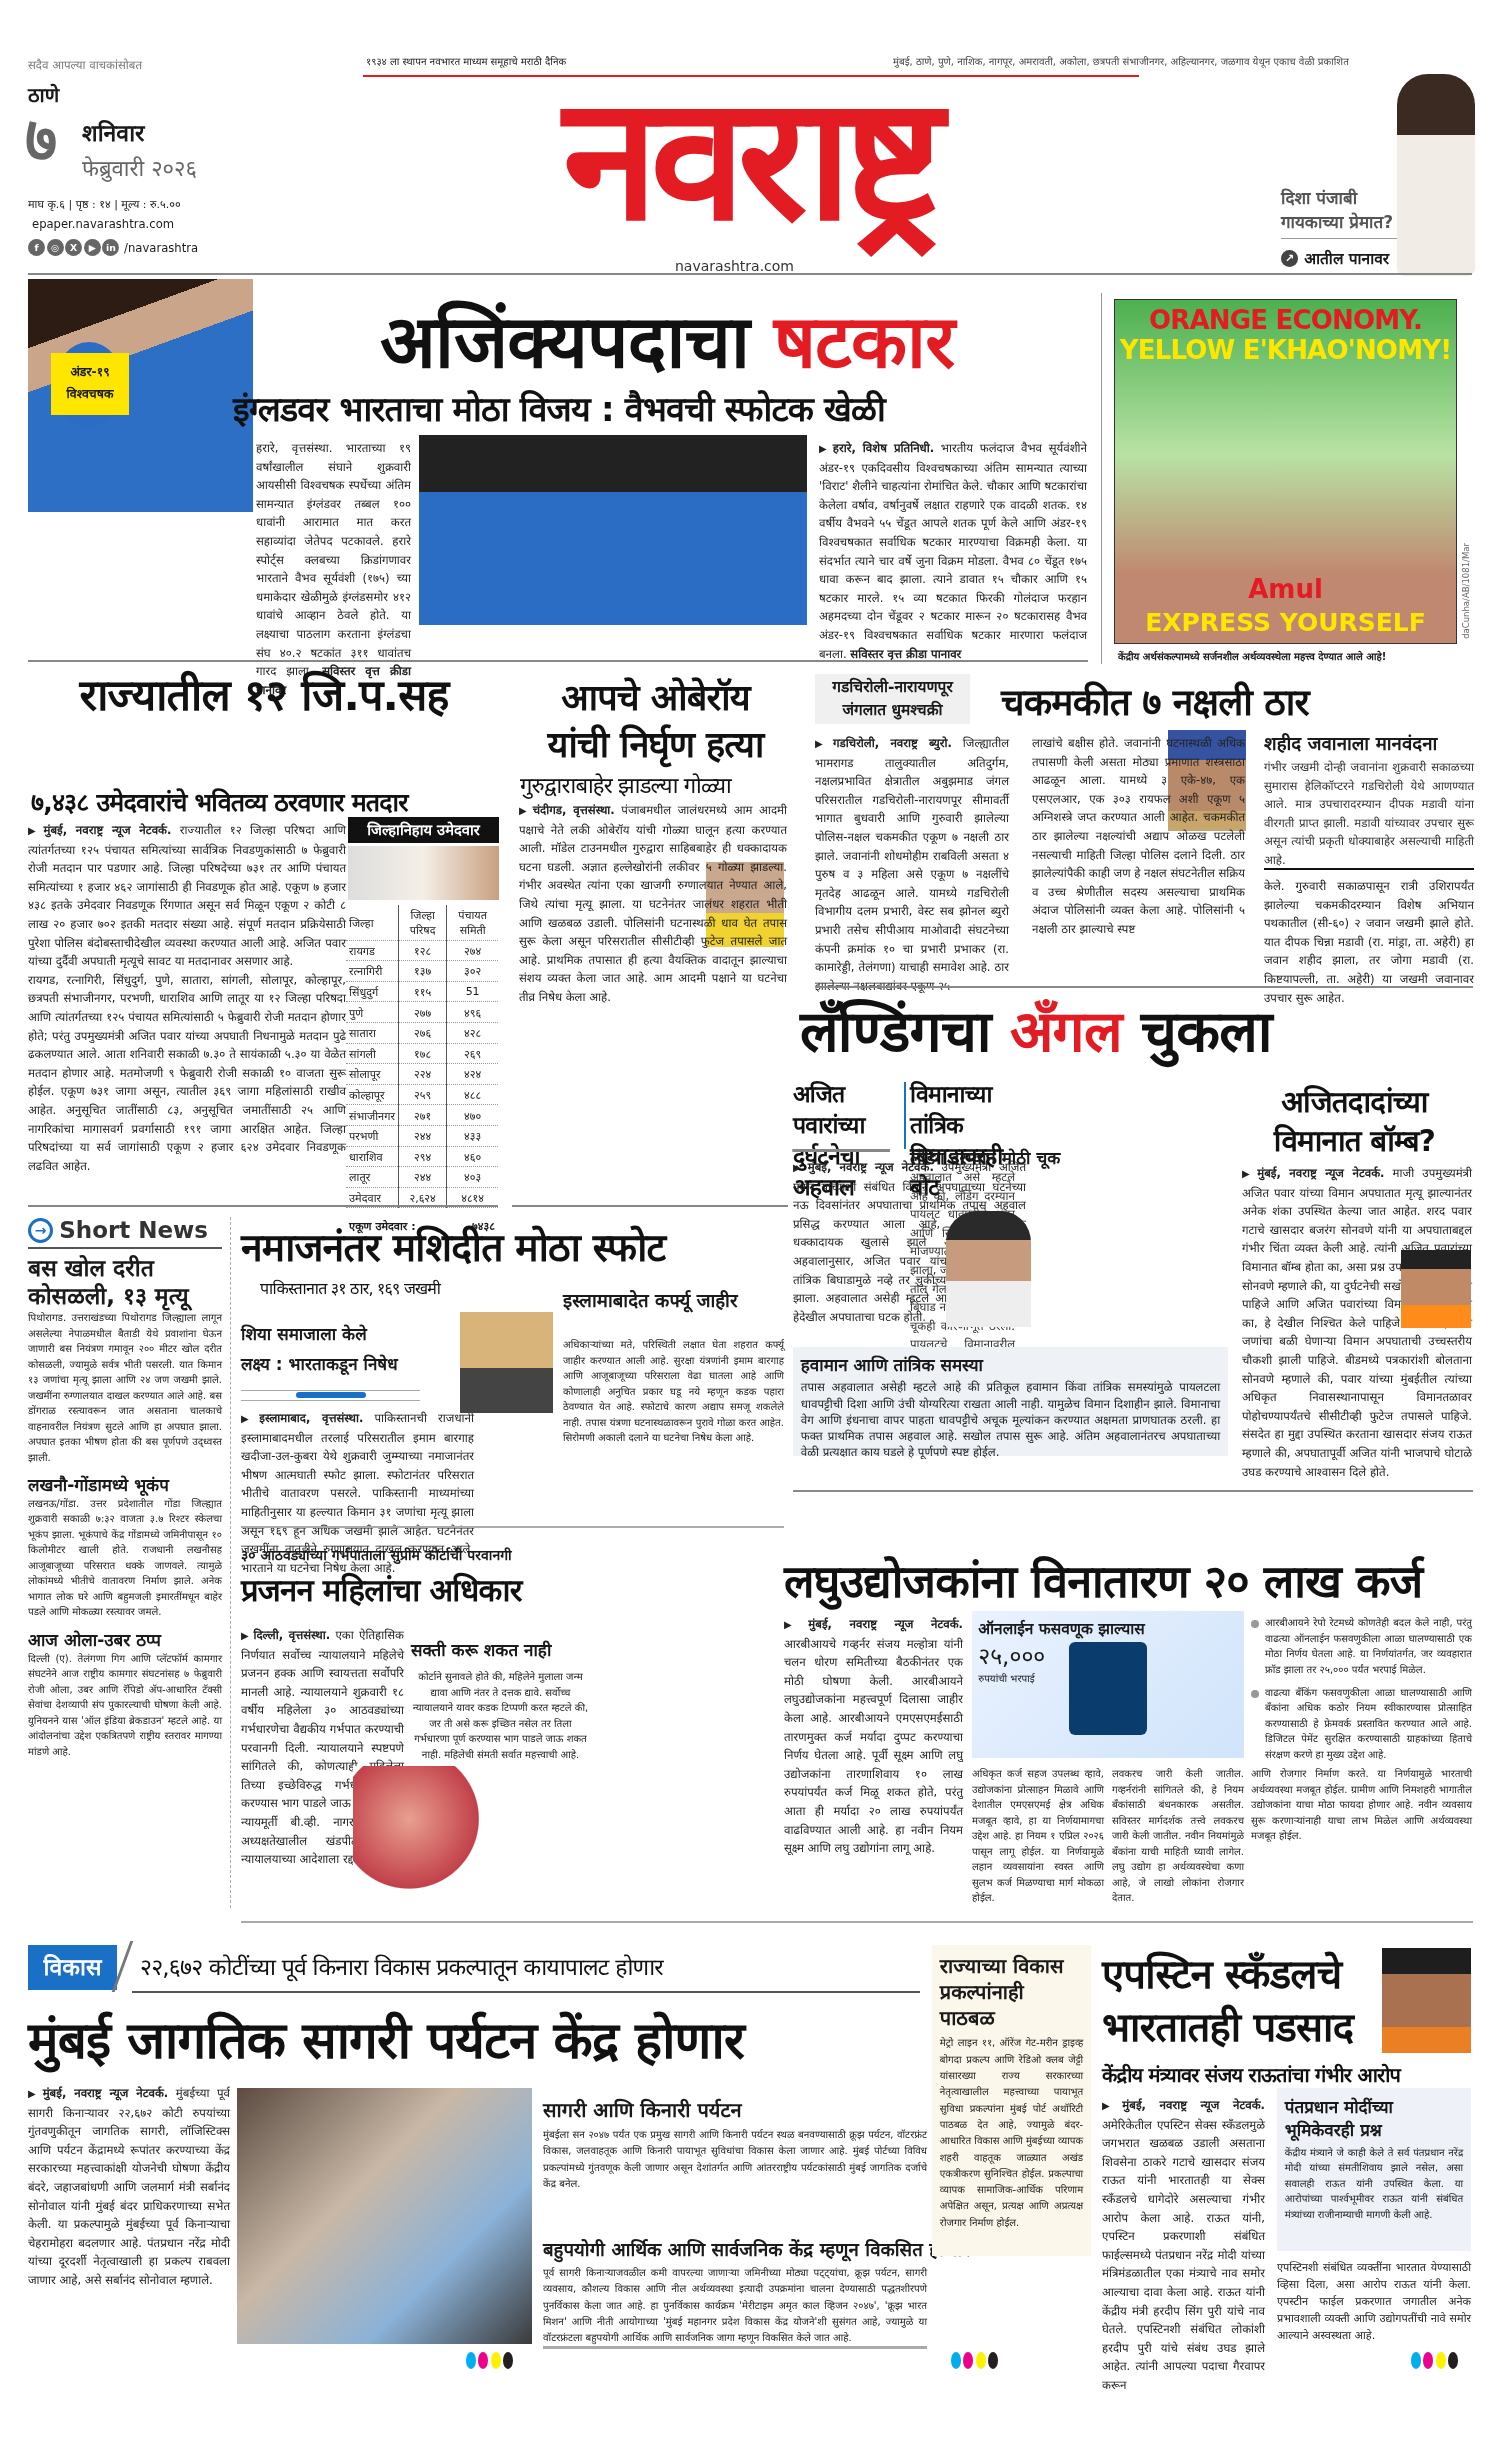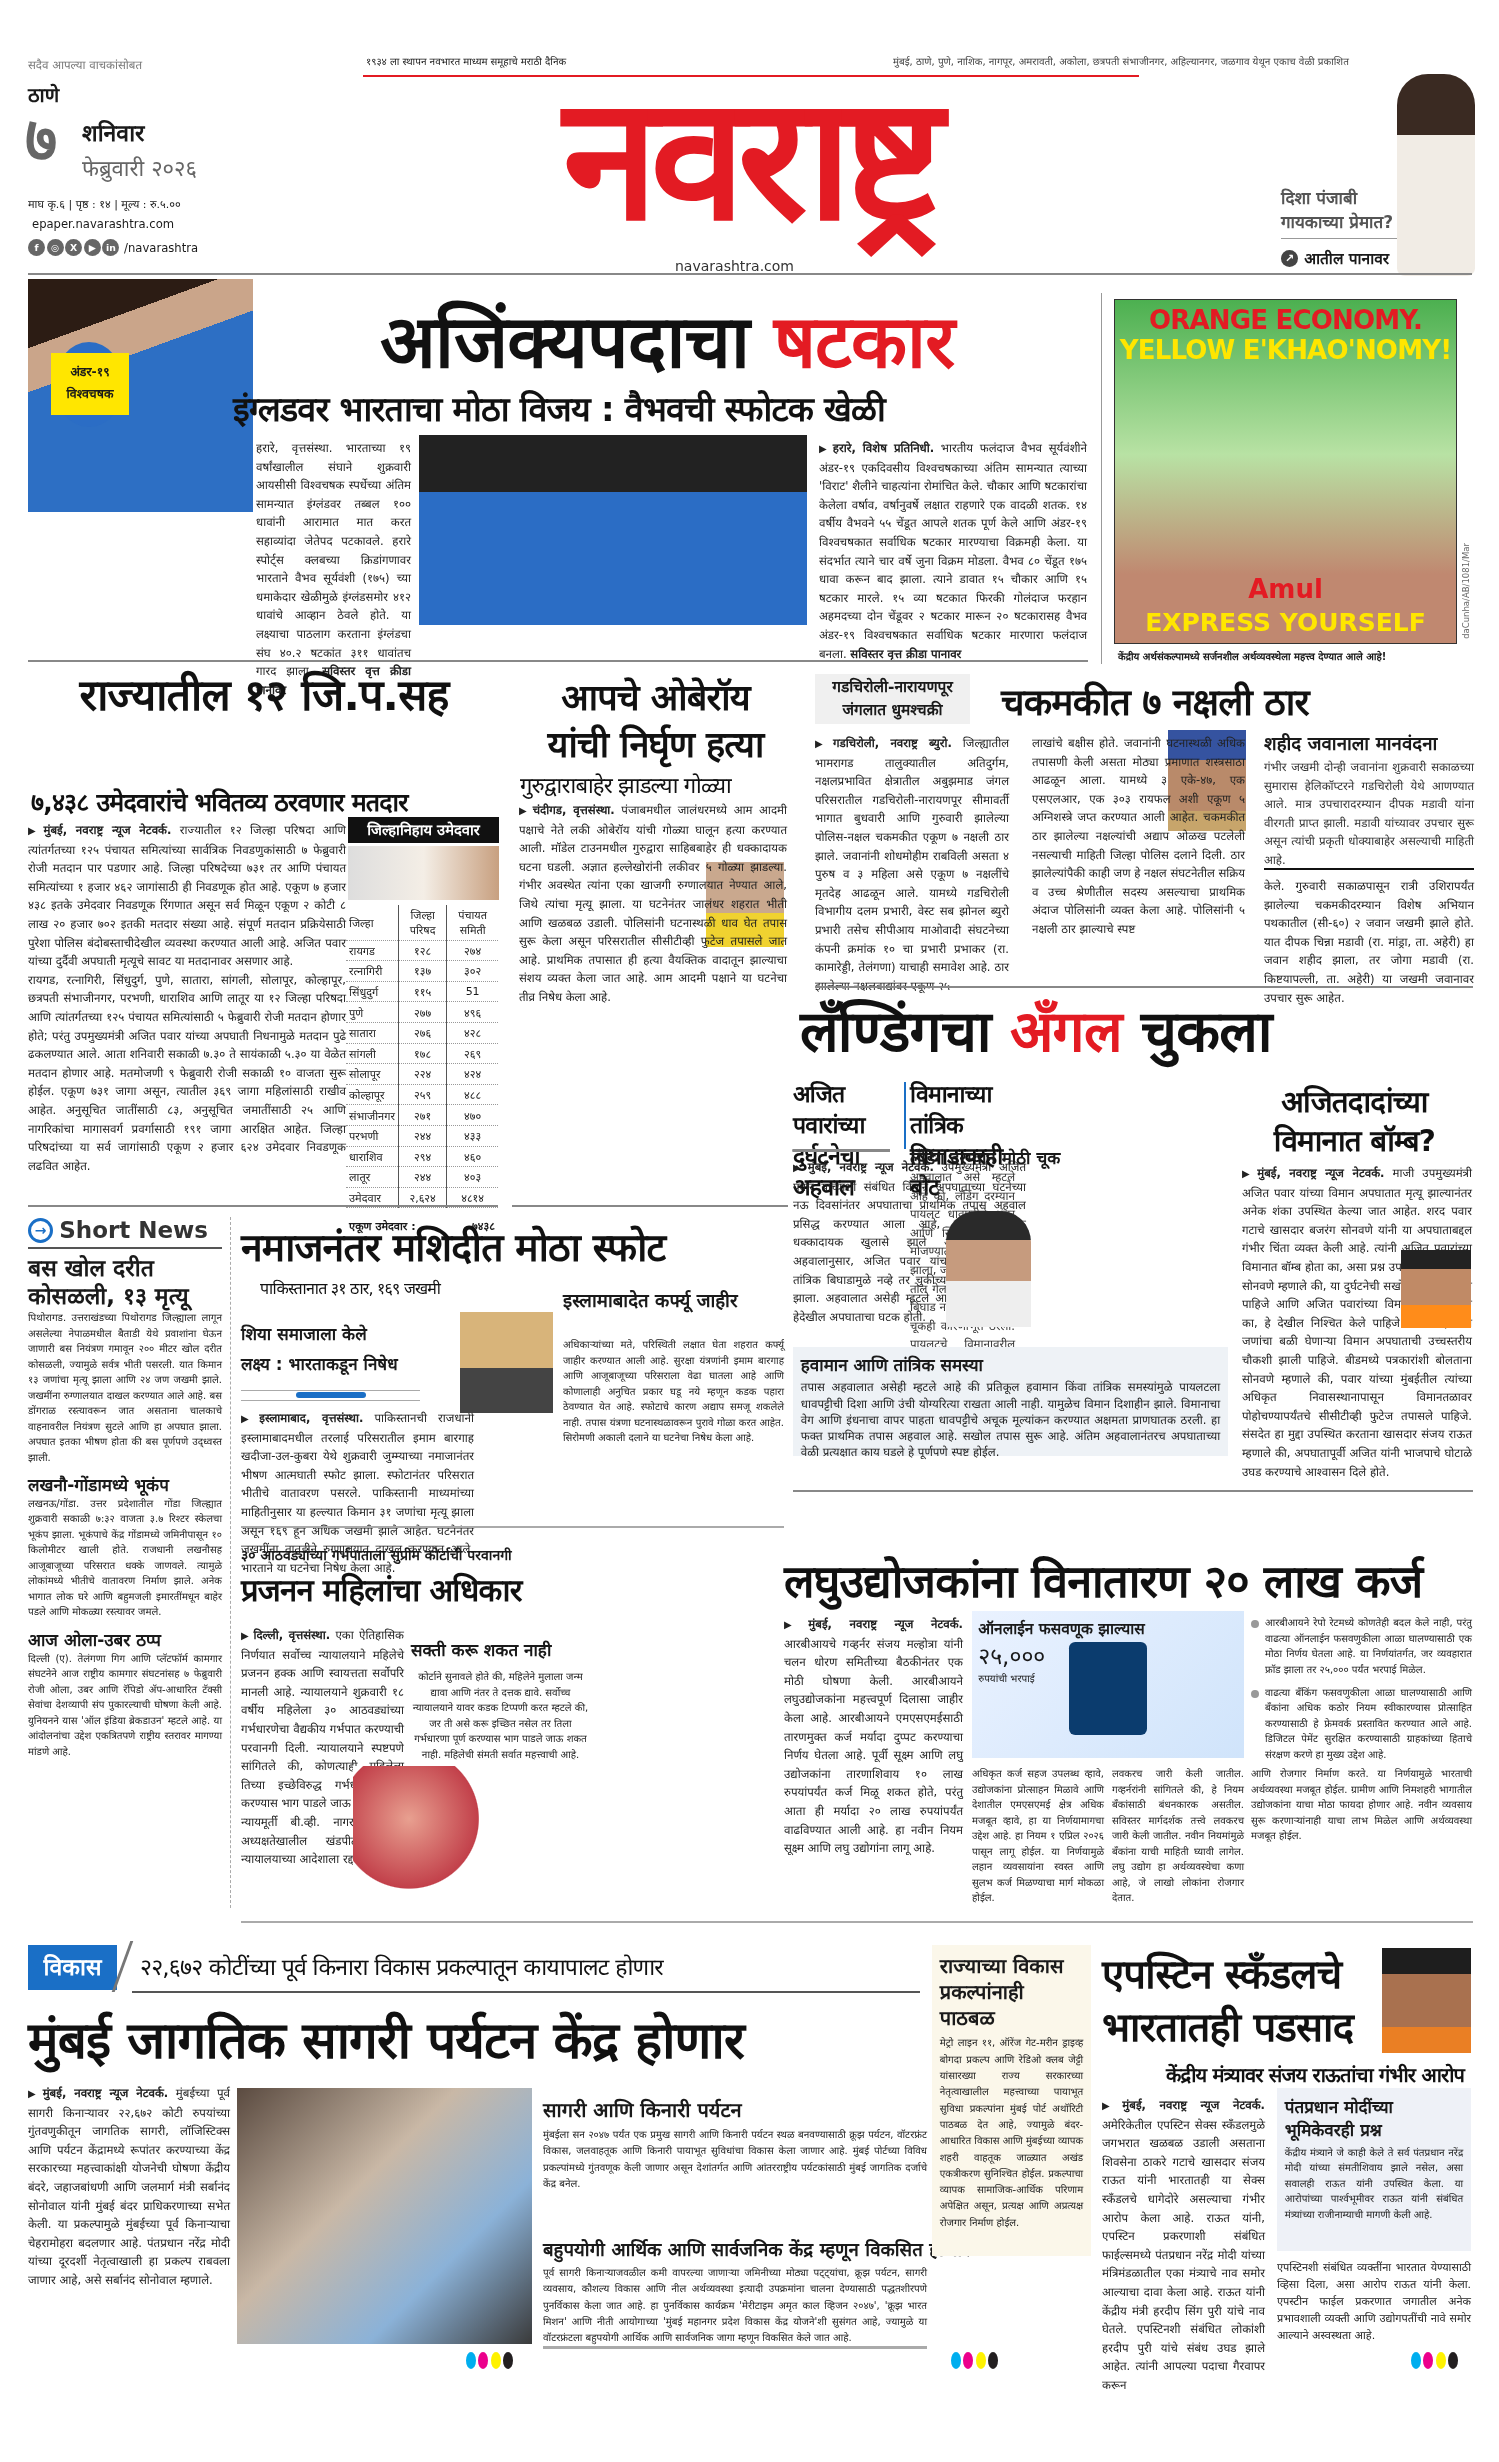--- a/index.html
+++ b/index.html
@@ -323,21 +323,21 @@
 <div class="abs" style="left:932px;top:1945px;width:159px;height:311px;background:#fbf7ea;padding:7.8px">
   <div style="font-size:20px;font-weight:bold;line-height:26px">राज्याच्या विकास प्रकल्पांनाही पाठबळ</div>
   <div class="body-text sm" style="font-size:10px;line-height:16.3px;margin-top:4.7px">मेट्रो लाइन ११, ऑरेंज गेट-मरीन ड्राइव्ह बोगदा प्रकल्प आणि रेडिओ क्लब जेट्टी यांसारख्या राज्य सरकारच्या नेतृत्वाखालील महत्त्वाच्या पायाभूत सुविधा प्रकल्पांना मुंबई पोर्ट अथॉरिटी पाठबळ देत आहे, ज्यामुळे बंदर-आधारित विकास आणि मुंबईच्या व्यापक शहरी वाहतूक जाळ्यात अखंड एकत्रीकरण सुनिश्चित होईल. प्रकल्पाचा व्यापक सामाजिक-आर्थिक परिणाम अपेक्षित असून, प्रत्यक्ष आणि अप्रत्यक्ष रोजगार निर्माण होईल.</div>
 </div>
 
 <div class="abs hd" style="left:1102px;top:1948px;width:264px;font-size:40px;line-height:53px">
   <div>एपस्टिन स्कँडलचे</div>
   <div>भारतातही पडसाद</div>
 </div>
 <div class="photo" style="left:1382px;top:1948px;width:89px;height:105px;background:linear-gradient(180deg,#1e1e1e 0 25%,#a9714f 25% 75%,#ea7f24 75%)"></div>
-<div class="abs hd" style="left:1166px;top:2061px;font-size:20px">केंद्रीय मंत्र्यावर संजय राऊतांचा गंभीर आरोप</div>
+<div class="abs hd" style="left:1102px;top:2061px;font-size:20px">केंद्रीय मंत्र्यावर संजय राऊतांचा गंभीर आरोप</div>
 <div class="abs body-text sm" style="left:1102px;top:2096px;width:163px">
   <span class="arrow">▶</span><b>मुंबई, नवराष्ट्र न्यूज नेटवर्क.</b> <span>अमेरिकेतील एपस्टिन सेक्स स्कँडलमुळे जगभरात खळबळ उडाली असताना शिवसेना ठाकरे गटाचे खासदार संजय राऊत यांनी भारतातही या सेक्स स्कँडलचे धागेदोरे असल्याचा गंभीर आरोप केला आहे. राऊत यांनी, एपस्टिन प्रकरणाशी संबंधित फाईल्समध्ये पंतप्रधान नरेंद्र मोदी यांच्या मंत्रिमंडळातील एका मंत्र्याचे नाव समोर आल्याचा दावा केला आहे. राऊत यांनी केंद्रीय मंत्री हरदीप सिंग पुरी यांचे नाव घेतले. एपस्टिनशी संबंधित लोकांशी हरदीप पुरी यांचे संबंध उघड झाले आहेत. त्यांनी आपल्या पदाचा गैरवापर करून</span>
 </div>
 <div class="abs" style="left:1277px;top:2088px;width:194px;height:163px;background:#eef1f7;padding:7.8px">
   <div style="font-size:17px;font-weight:bold;line-height:23px">पंतप्रधान मोदींच्या भूमिकेवरही प्रश्न</div>
   <div class="body-text sm" style="font-size:10px;line-height:15.5px;margin-top:3.1px">केंद्रीय मंत्र्याने जे काही केले ते सर्व पंतप्रधान नरेंद्र मोदी यांच्या संमतीशिवाय झाले नसेल, असा सवालही राऊत यांनी उपस्थित केला. या आरोपांच्या पार्श्वभूमीवर राऊत यांनी संबंधित मंत्र्यांच्या राजीनाम्याची मागणी केली आहे.</div>
 </div>
 <div class="abs body-text sm" style="left:1277px;top:2259px;width:194px;font-size:11px;line-height:17px">एपस्टिनशी संबंधित व्यक्तींना भारतात येण्यासाठी व्हिसा दिला, असा आरोप राऊत यांनी केला. एपस्टीन फाईल प्रकरणात जगातील अनेक प्रभावशाली व्यक्ती आणि उद्योगपतींची नावे समोर आल्याने अस्वस्थता आहे.</div>
 
 <div class="cmyk" style="left:466px;top:2352px">

